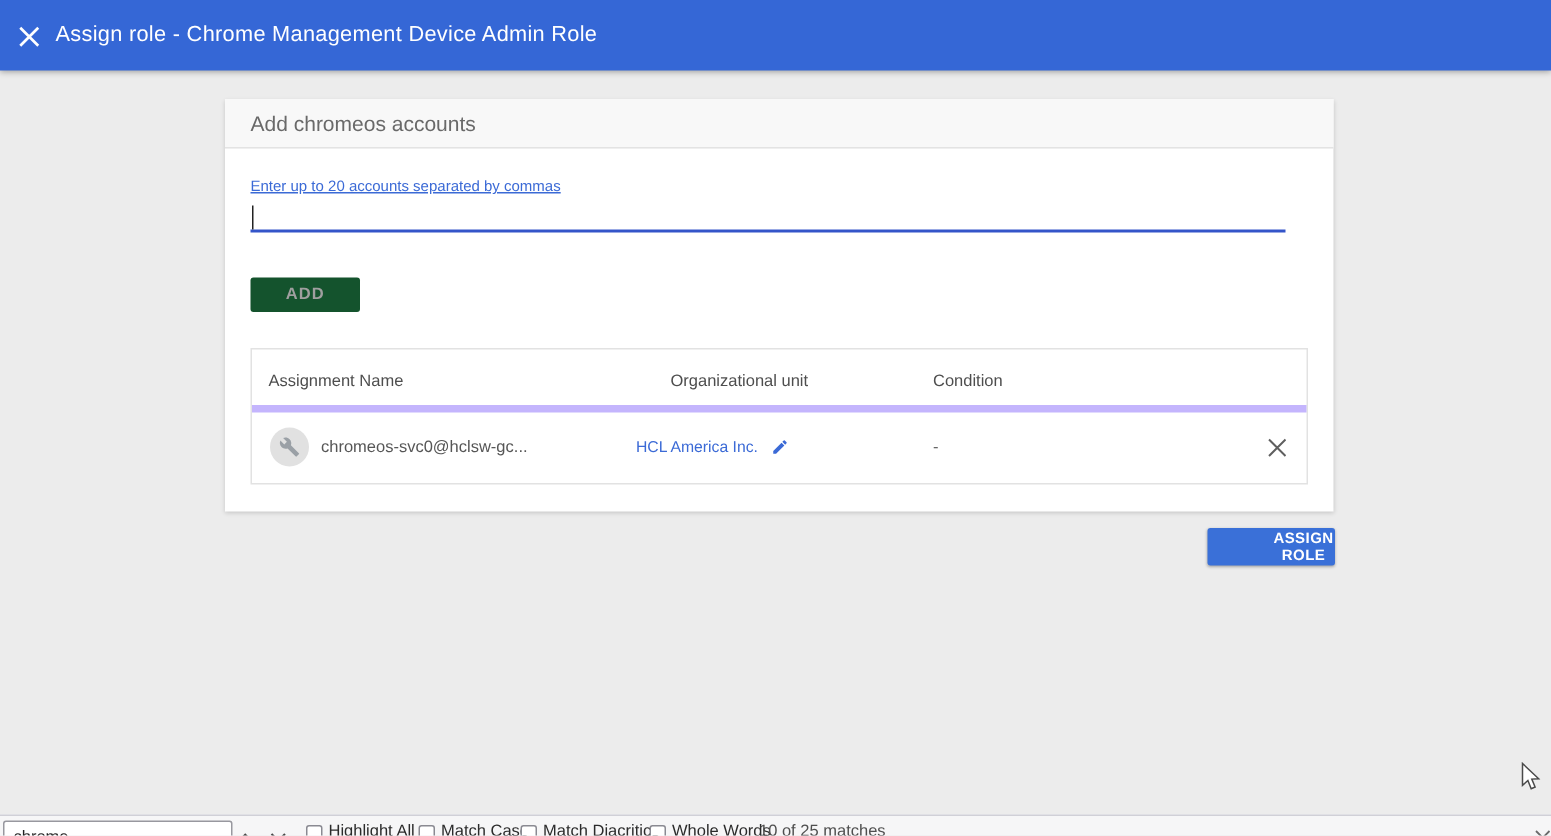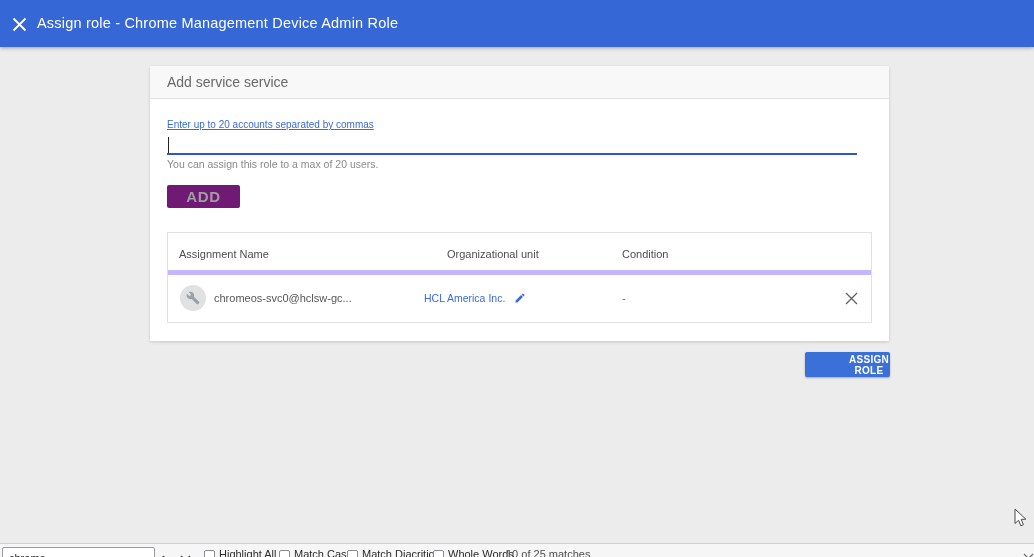--- a/index.html
+++ b/index.html
@@ -45,22 +45,22 @@
   }
   .caret {
     position:absolute; left:1px; top:5px; width:1px; height:16px; background:#222;
   }
   .helper-text {
     position:absolute; left:17px; top:92px;
     font-size:10.5px; color:#8a8a8a;
   }
   .add-btn {
     position:absolute; left:17px; top:119px; width:73px; height:23px;
-    background:#701a75; border:none; border-radius:2px;
-    font-family:inherit; font-size:15px; font-weight:bold; letter-spacing:.7px;
+    background:#14532d; border:none; border-radius:2px;
+    font-family:inherit; font-size:11px; font-weight:bold; letter-spacing:.7px;
     color:#9f9f9f; text-align:center; line-height:23px; cursor:default;
   }
 
   
   .assign-table {
     position:absolute; left:17px; top:166px; width:705px; height:91px;
     border:1px solid #e2e2e2; background:#fff;
   }
   .thead { position:relative; height:42px; border-bottom:5px solid #c4b5fd; }
   .th { position:absolute; top:0; line-height:42px; font-size:11px; color:#4e4e4e; white-space:nowrap; }
@@ -126,29 +126,28 @@
 <div class="app-header">
   <div class="hdr-close">
     <svg width="15" height="15" viewBox="0 0 15 15">
       <path d="M1.5 1.5 L13.5 13.5 M13.5 1.5 L1.5 13.5" stroke="#ffffff" stroke-width="1.8" fill="none"></path>
     </svg>
   </div>
   <div class="app-title">Assign role - Chrome Management Device Admin Role</div>
 </div>
 
 <div class="card">
-  <div class="card-header">Add service service</div>
+  <div class="card-header">Add chromeos accounts</div>
 
   <div class="input-label">Enter up to 20 accounts separated by commas</div>
 
   <div class="accounts-field">
     <div class="caret"></div>
   </div>
 
-  <div class="helper-text">You can assign this role to a max of 20 users.</div>
 
   <button class="add-btn">ADD</button>
 
   <div class="assign-table">
     <div class="thead">
       <div class="th c1">Assignment Name</div>
       <div class="th c2">Organizational unit</div>
       <div class="th c3">Condition</div>
     </div>
     <div class="trow">

